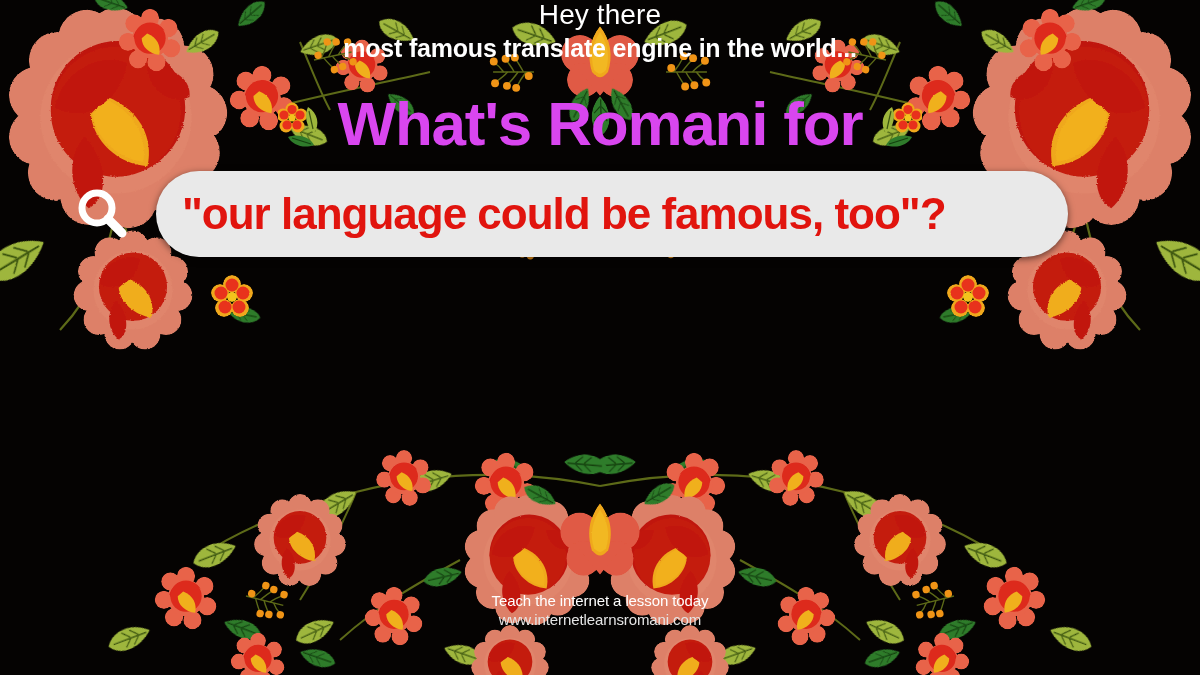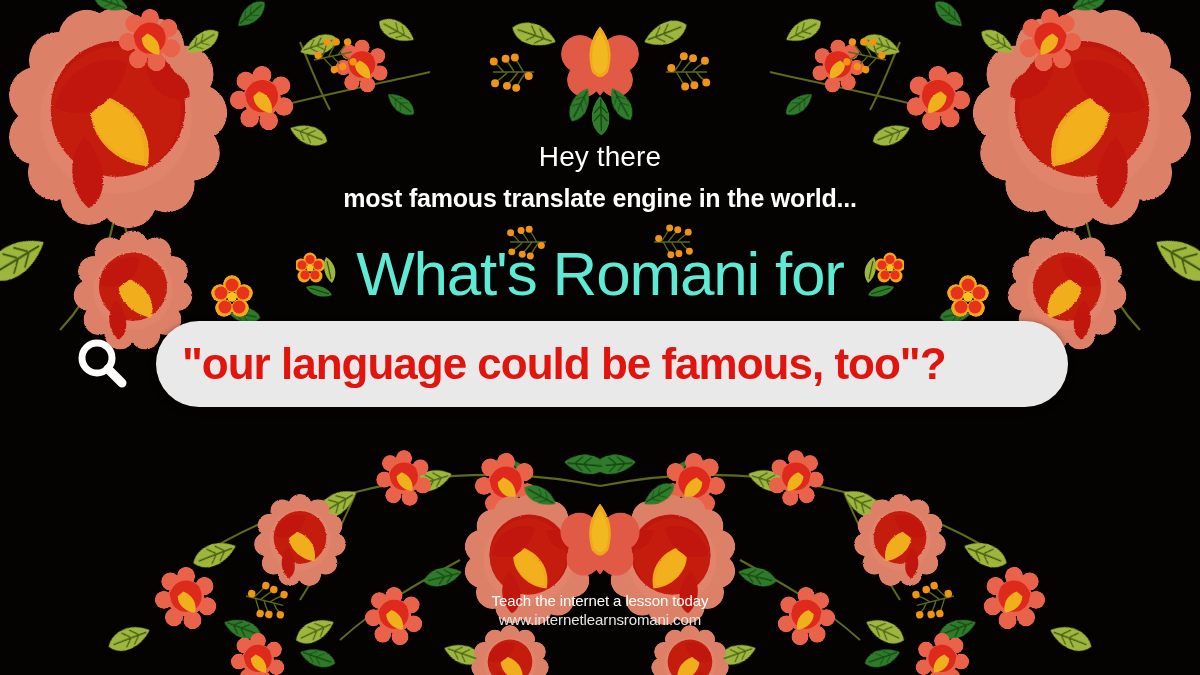--- a/index.html
+++ b/index.html
@@ -15,35 +15,34 @@
   .floral { position:absolute; inset:0; pointer-events:none; }
   .floral svg { position:absolute; top:0; left:0; }
 
   
   .content {
     position:absolute; inset:0;
     display:flex; flex-direction:column; align-items:center;
     z-index:5;
   }
   .kicker {
-    margin-top:142px;
     font-size:28px; font-weight:400; color:#ffffff;
     letter-spacing:.1px; line-height:1.08; text-align:center;
   }
   .subhead {
-    margin-top:12px;
+    margin-top:4px;
     font-size:25px; font-weight:700; color:#ffffff;
     letter-spacing:-.2px; text-align:right;
   }
   .title-row {
     margin-top:30px;
     display:flex; align-items:center; justify-content:center; gap:14px;
   }
   .title {
-    font-size:62px; font-weight:400; color:#5eead4;
+    font-size:62px; font-weight:700; color:#d946ef;
     letter-spacing:-1.2px; line-height:1; white-space:nowrap;
   }
   .title-orn { width:46px; height:54px; flex:0 0 auto; }
 
   .search-row {
     margin-top:16px;
     display:flex; align-items:center; gap:22px;
     width:100%; padding-left:72px;
   }
   .search-icon { width:62px; height:62px; flex:0 0 auto; }

